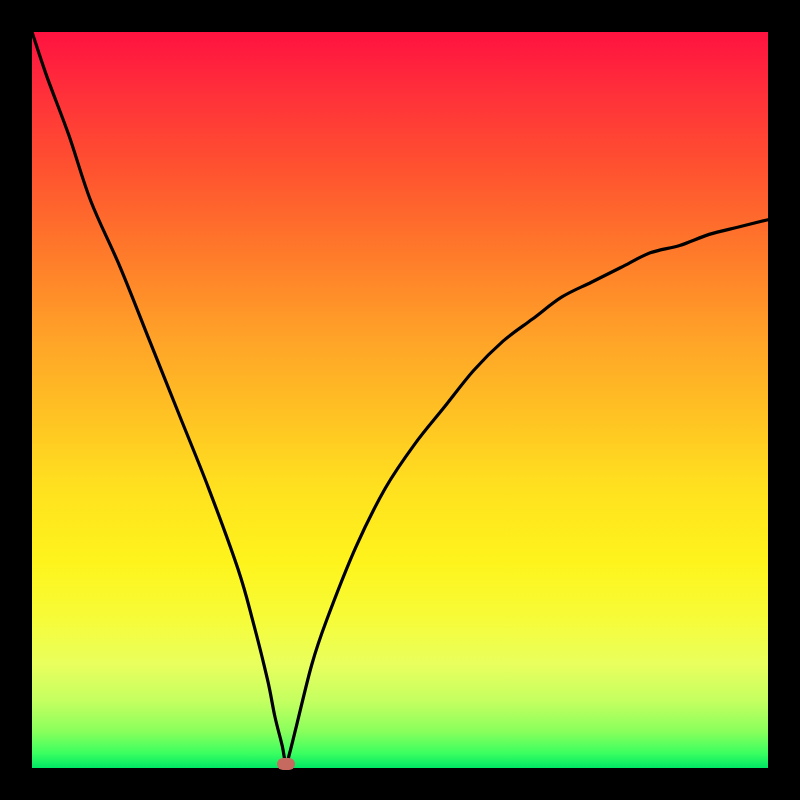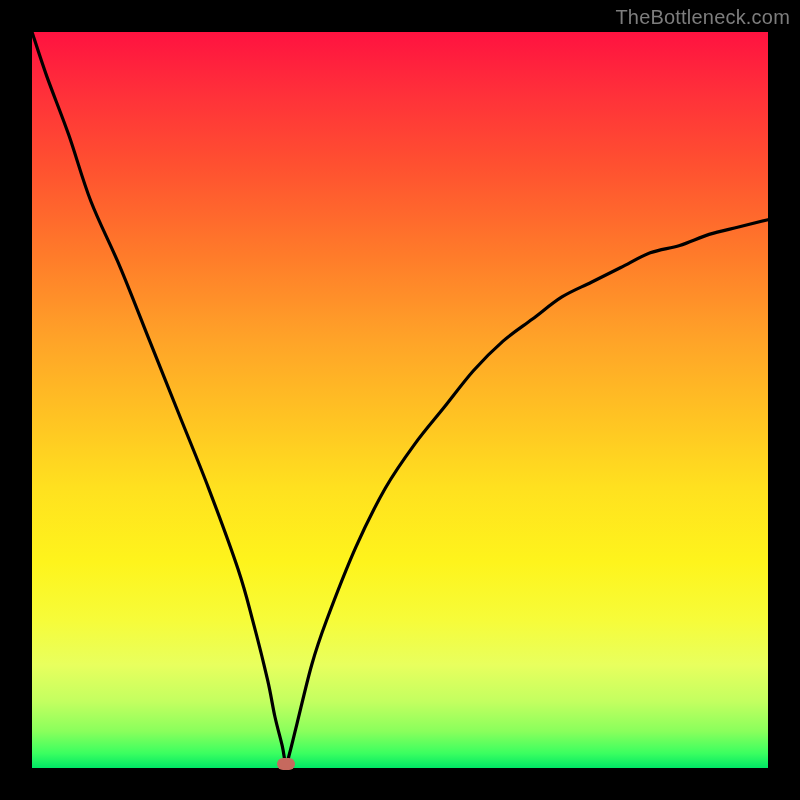--- a/index.html
+++ b/index.html
@@ -74,14 +74,13 @@
 </head>
 <body>
 
 <div class="frame">
   <div class="plot-area">
     <svg class="curve" viewBox="0 0 736 736" preserveAspectRatio="none">
       <path id="curve-path" fill="none" stroke="#000000" stroke-width="3.2" stroke-linecap="round" stroke-linejoin="round" d="M 0 0 C 2.4533333333333336 7.360000000000014, 8.586666666666666 26.986666666666753, 14.72 44.16000000000008 C 20.853333333333335 61.333333333333414, 29.440000000000005 82.18666666666665, 36.800000000000004 103.03999999999996 C 44.160000000000004 123.89333333333327, 50.29333333333334 147.19999999999996, 58.88 169.27999999999997 C 67.46666666666667 191.35999999999999, 78.50666666666666 212.2133333333333, 88.32 235.51999999999998 C 98.13333333333333 258.82666666666665, 107.94666666666667 284.58666666666664, 117.76 309.12 C 127.57333333333334 333.65333333333336, 137.38666666666668 358.1866666666667, 147.20000000000002 382.72 C 157.01333333333335 407.25333333333333, 166.82666666666665 430.56, 176.64 456.32 C 186.45333333333332 482.08, 198.72000000000003 515.1999999999999, 206.08 537.28 C 213.44 559.36, 215.89333333333332 570.4, 220.79999999999998 588.8 C 225.70666666666665 607.1999999999999, 231.84 631.7333333333333, 235.52 647.6800000000001 C 239.20000000000002 663.6266666666668, 240.42666666666668 673.44, 242.88000000000002 684.48 C 245.33333333333337 695.52, 248.4 705.9466666666666, 250.24 713.92 C 252.08 721.8933333333333, 252.69333333333333 731.0933333333334, 253.92 732.32 C 255.14666666666665 733.5466666666667, 255.75999999999996 728.0266666666666, 257.59999999999997 721.28 C 259.43999999999994 714.5333333333333, 261.28 706.5600000000001, 264.96 691.84 C 268.64 677.12, 274.7733333333333 650.1333333333334, 279.68 632.96 C 284.5866666666667 615.7866666666666, 287.04 608.4266666666666, 294.40000000000003 588.8 C 301.76000000000005 569.1733333333333, 314.02666666666664 537.2800000000001, 323.84 515.2 C 333.6533333333333 493.12000000000006, 343.46666666666664 473.49333333333334, 353.28 456.32 C 363.0933333333333 439.14666666666665, 372.9066666666667 425.65333333333336, 382.72 412.16 C 392.53333333333336 398.6666666666667, 402.3466666666667 387.62666666666667, 412.16 375.36 C 421.97333333333336 363.09333333333336, 431.78666666666663 349.59999999999997, 441.59999999999997 338.55999999999995 C 451.4133333333333 327.5199999999999, 461.2266666666667 317.70666666666665, 471.04 309.12 C 480.85333333333335 300.53333333333336, 490.6666666666667 294.40000000000003, 500.48 287.04 C 510.29333333333335 279.68, 520.1066666666666 271.0933333333333, 529.92 264.96 C 539.7333333333333 258.82666666666665, 549.5466666666666 255.14666666666662, 559.36 250.23999999999995 C 569.1733333333334 245.3333333333333, 578.9866666666667 240.42666666666662, 588.8000000000001 235.51999999999998 C 598.6133333333335 230.61333333333334, 608.4266666666667 224.48000000000005, 618.24 220.80000000000007 C 628.0533333333333 217.1200000000001, 637.8666666666666 216.50666666666675, 647.68 213.44000000000005 C 657.4933333333333 210.37333333333336, 667.3066666666666 205.46666666666667, 677.12 202.39999999999998 C 686.9333333333334 199.3333333333333, 696.7466666666667 197.4933333333333, 706.56 195.03999999999996 C 716.3733333333332 192.58666666666662, 731.0933333333334 188.9066666666666, 736 187.67999999999995"></path>
     </svg>
     <div id="min-marker" class="marker" style="left: 253.92px; top: 732.32px; background: rgb(198, 105, 94);"></div>
   </div>
-  <div class="watermark">TheBottleneck.com</div>
 </div>
 
 </body></html>

